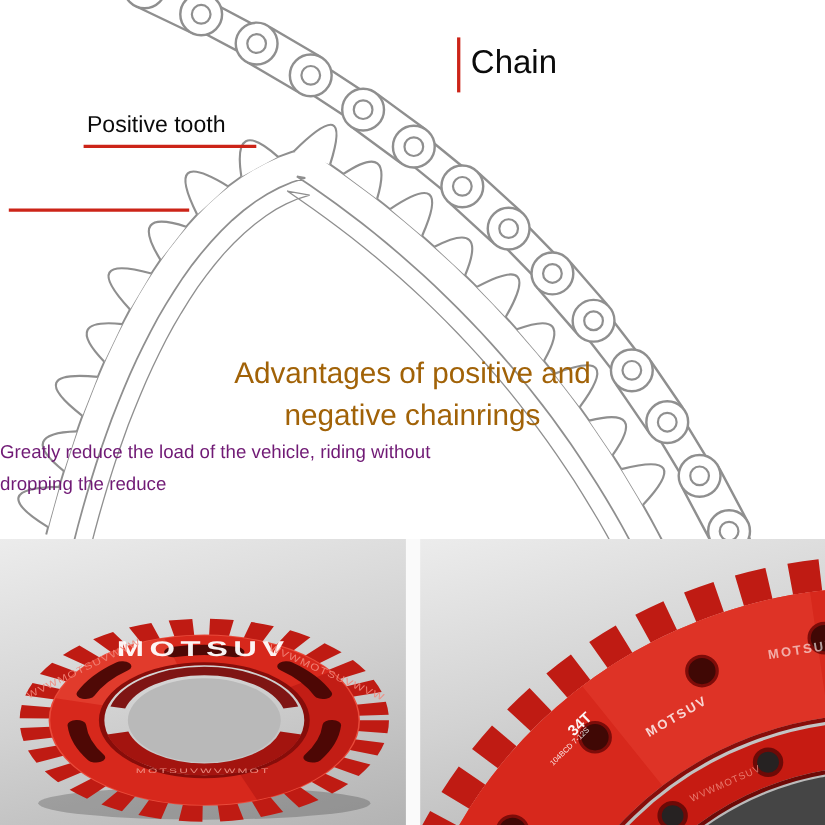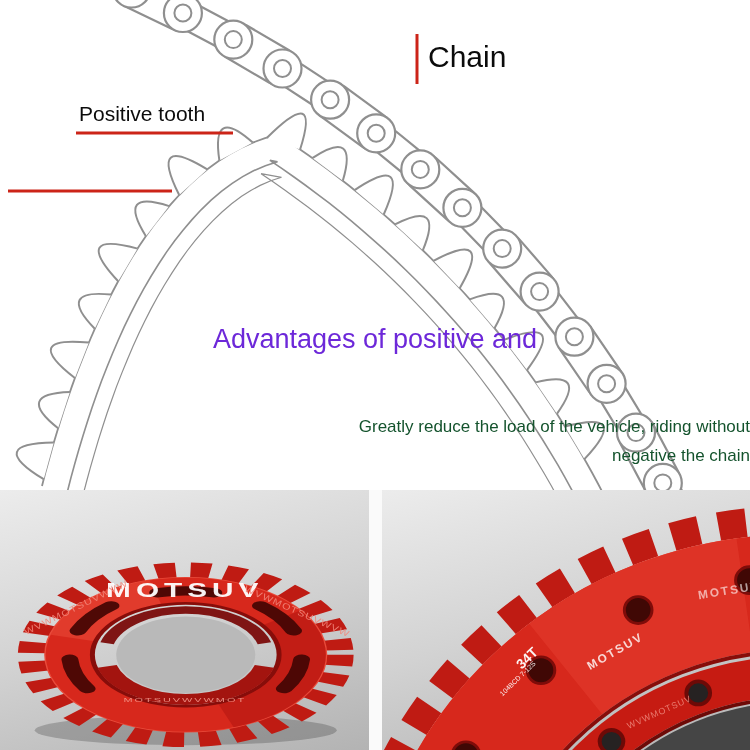--- a/index.html
+++ b/index.html
@@ -8,24 +8,24 @@
   .stage{position:relative;width:750px;height:750px}
 
   
   .diagram-section{position:relative;width:750px;height:490px;background:#fff;overflow:hidden}
   #sketch{position:absolute;left:0;top:0;width:750px;height:490px}
   .lbl{position:absolute;color:#0b0b0b;white-space:nowrap}
   .lbl-chain{left:428px;top:40px;font-size:30px;font-weight:500}
   .lbl-pos{left:79px;top:102px;font-size:21px;font-weight:400}
   .lbl-neg{left:8px;top:161px;font-size:21px;font-weight:500}
   .headline{position:absolute;top:320px;left:0;width:100%;text-align:center;
-    font-size:27px;line-height:38px;color:#6d28d9;font-weight:400}
+    font-size:27px;line-height:38px;color:#a16207;font-weight:400}
   .headline span{display:block}
-  .subtitle{position:absolute;top:412px;left:0;width:100%;text-align:right;
-    font-size:17px;line-height:29px;color:#14532d}
+  .subtitle{position:absolute;top:396px;left:0;width:100%;text-align:left;
+    font-size:17px;line-height:29px;color:#701a75}
   .subtitle span{display:block}
 
   
   .photo-section{position:absolute;top:490px;left:0;width:750px;height:260px;
     display:flex;gap:13px;background:#fafafa}
   .panel{position:relative;flex:1;overflow:hidden;
     background:linear-gradient(165deg,#ececec 0%,#d2d2d2 50%,#b3b3b3 100%)}
   .panel svg{position:absolute;left:0;top:0;width:100%;height:100%;display:block}
 </style>
 </head>
@@ -107,24 +107,25 @@
       <line x1="417" y1="34" x2="417" y2="84" stroke-width="3" stroke="#cc2418"></line>
       <line x1="76" y1="133" x2="233" y2="133" stroke-width="3" stroke="#cc2418"></line>
       <line x1="8" y1="191" x2="172" y2="191" stroke-width="3" stroke="#cc2418"></line>
     </svg>
 
     <div class="lbl lbl-chain">Chain</div>
     <div class="lbl lbl-pos">Positive tooth</div>
 
     <div class="headline">
       <span>Advantages of positive and</span>
+      <span>negative chainrings</span>
     </div>
     <div class="subtitle">
       <span>Greatly reduce the load of the vehicle, riding without</span>
-      <span>negative the chain</span>
+      <span>dropping the reduce</span>
     </div>
   </section>
 
   <section class="photo-section">
 
     <figure class="panel">
       <svg viewBox="0 0 371 260">
         <ellipse cx="187" cy="241" rx="152" ry="15" fill="#000" opacity="0.2"></ellipse>
         <g id="gearL" transform="translate(187,165) scale(1,0.55)">
             <circle r="155" fill="none" stroke="#bf1b13" stroke-width="28" stroke-dasharray="20 15"></circle>

